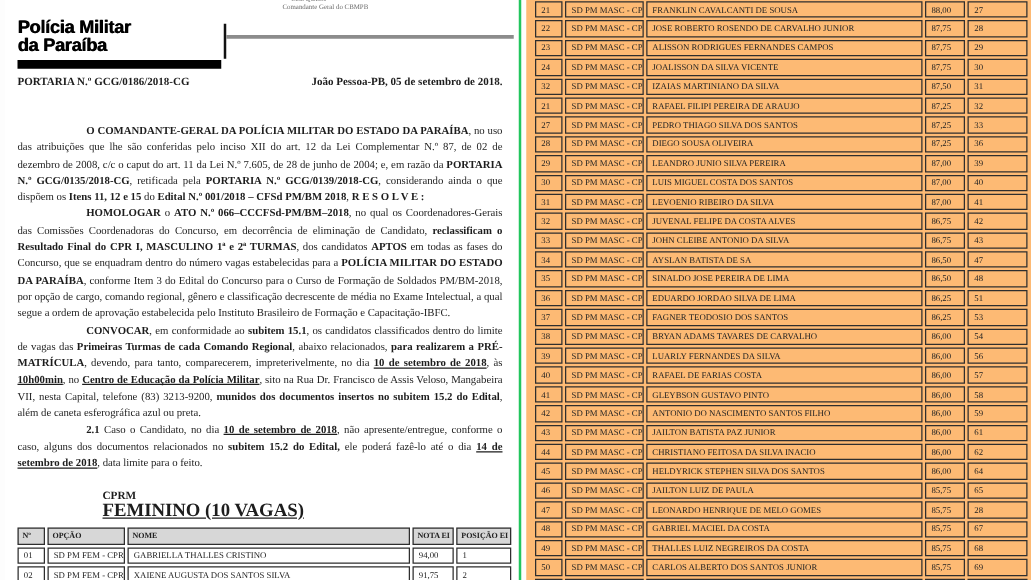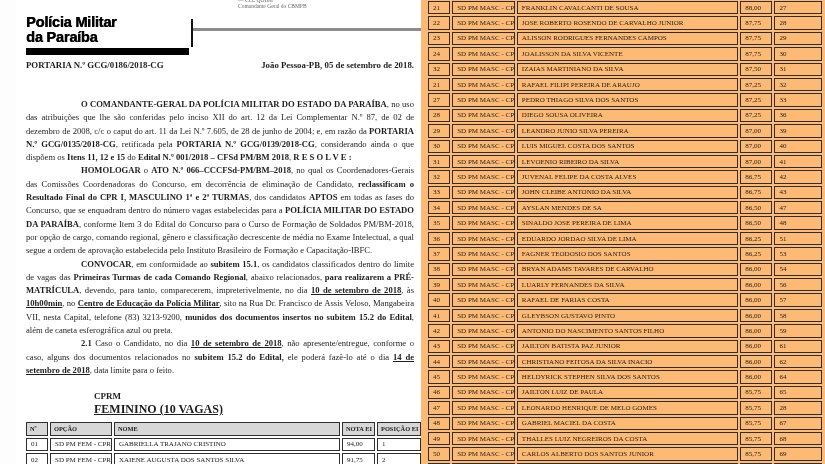--- a/index.html
+++ b/index.html
@@ -1,37 +1,37 @@
 <!DOCTYPE html>
 <html><head>
 <meta charset="utf-8">
 <style>
   html,body{margin:0;padding:0;background:#fff;}
   .canvas{position:relative;width:825px;height:464px;background:#fdfdfd;overflow:hidden;
           font-family:"Liberation Serif","DejaVu Serif",serif;color:#1d1d1d;}
   
-  .page-left{position:absolute;left:16px;top:0;width:411px;height:464px;background:#fff;
-             border-right:2px solid #d946ef;}
+  .page-left{position:absolute;left:4px;top:0;width:411px;height:464px;background:#fff;
+             border-right:2px solid #22c55e;}
   .faded-header{position:absolute;left:222px;top:-3px;font-size:5.5px;line-height:6px;
                 color:#6b6b6b;filter:blur(0.4px);white-space:nowrap;}
   .logo-text{position:absolute;left:10px;top:15px;font-family:"Liberation Sans","DejaVu Sans",sans-serif;
              font-weight:bold;font-size:14.5px;line-height:15px;color:#000;letter-spacing:-0.2px;
              text-shadow:0.5px 0 0 #000;}
   .logo-bar{position:absolute;left:10px;top:48px;width:163px;height:7px;background:#000;}
   .logo-vline{position:absolute;left:175px;top:19px;width:2px;height:28px;background:#111;}
   .logo-hrule{position:absolute;left:177px;top:28px;width:230px;height:3px;background:#8c8c8c;}
   .content{position:absolute;left:0;top:0;width:411px;height:464px;box-sizing:border-box;
            padding:60px 13px 0 10px;}
   .portaria-row{display:flex;justify-content:space-between;font-weight:bold;font-size:8.8px;gap:44px;}
   #paragraphs{margin-top:28px;}
   .para{text-indent:55px;font-size:8.6px;line-height:13.3px;text-align:justify;}
   .b{font-weight:bold;}
   .u{text-decoration:underline;}
   .heading1{margin:13px 0 0 68px;font-weight:bold;font-size:9px;line-height:13px;}
-  .heading2{margin:0 0 0 68px;font-weight:bold;font-size:12px;line-height:13px;text-decoration:underline;}
+  .heading2{margin:0 0 0 68px;font-weight:bold;font-size:15px;line-height:13px;text-decoration:underline;}
   
   table.doc{border-collapse:separate;border-spacing:2px;table-layout:fixed;}
   table.doc td,table.doc th{border:1px solid #2e2e2e;font-size:7px;line-height:8px;height:11.4px;
            padding:0 1px 0 4px;overflow:hidden;white-space:nowrap;vertical-align:middle;color:#222;}
   table.doc th{background:#d7d7d7;font-size:6.4px;font-weight:bold;text-align:left;padding-left:3px;}
   #left-table{width:389px;margin-top:4px;margin-left:-2px;}
   
   .page-right{position:absolute;left:421px;top:0;width:404px;height:464px;background:#fdba74;}
   #right-table{width:398px;margin-left:5px;margin-top:-1px;}
 </style>
@@ -84,21 +84,21 @@
             <th>OPÇÃO</th>
             <th>NOME</th>
             <th>NOTA EI</th>
             <th>POSIÇÃO EI</th>
           </tr>
         </thead>
         <tbody id="left-tbody">
             <tr>
               <td>01</td>
               <td>SD PM FEM - CPRM</td>
-              <td>GABRIELLA TRAJANO CRISTINO</td>
+              <td>GABRIELLA THALLES CRISTINO</td>
               <td>94,00</td>
               <td>1</td>
             </tr>
             <tr>
               <td>02</td>
               <td>SD PM FEM - CPRM</td>
               <td>XAIENE AUGUSTA DOS SANTOS SILVA</td>
               <td>91,75</td>
               <td>2</td>
             </tr>
@@ -204,21 +204,21 @@
           <tr>
             <td>33</td>
             <td>SD PM MASC - CPRM</td>
             <td>JOHN CLEIBE ANTONIO DA SILVA</td>
             <td>86,75</td>
             <td>43</td>
           </tr>
           <tr>
             <td>34</td>
             <td>SD PM MASC - CPRM</td>
-            <td>AYSLAN MENDES DE SA</td>
+            <td>AYSLAN BATISTA DE SA</td>
             <td>86,50</td>
             <td>47</td>
           </tr>
           <tr>
             <td>35</td>
             <td>SD PM MASC - CPRM</td>
             <td>SINALDO JOSE PEREIRA DE LIMA</td>
             <td>86,50</td>
             <td>48</td>
           </tr>

